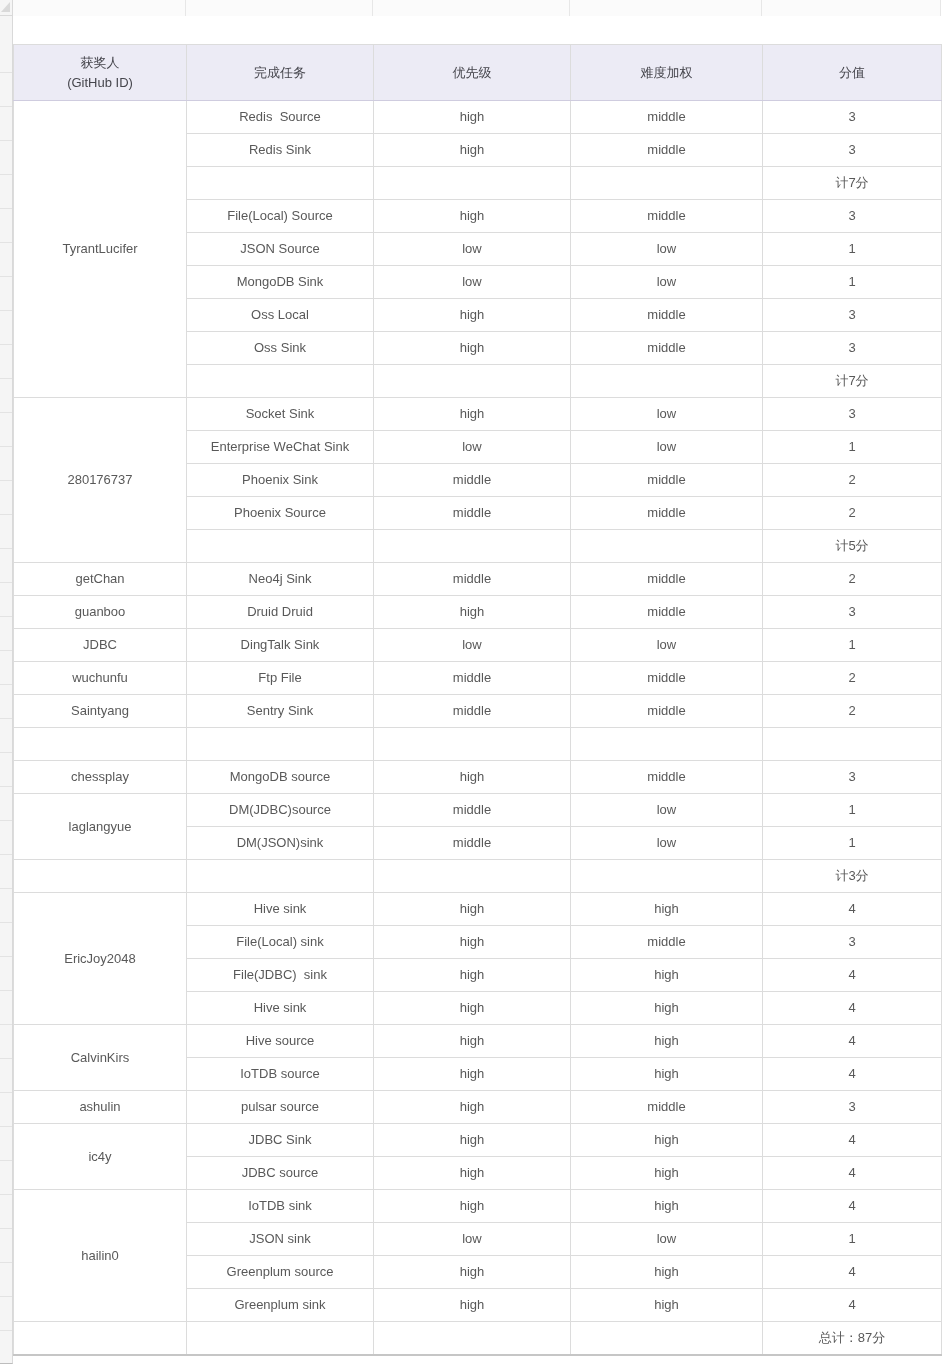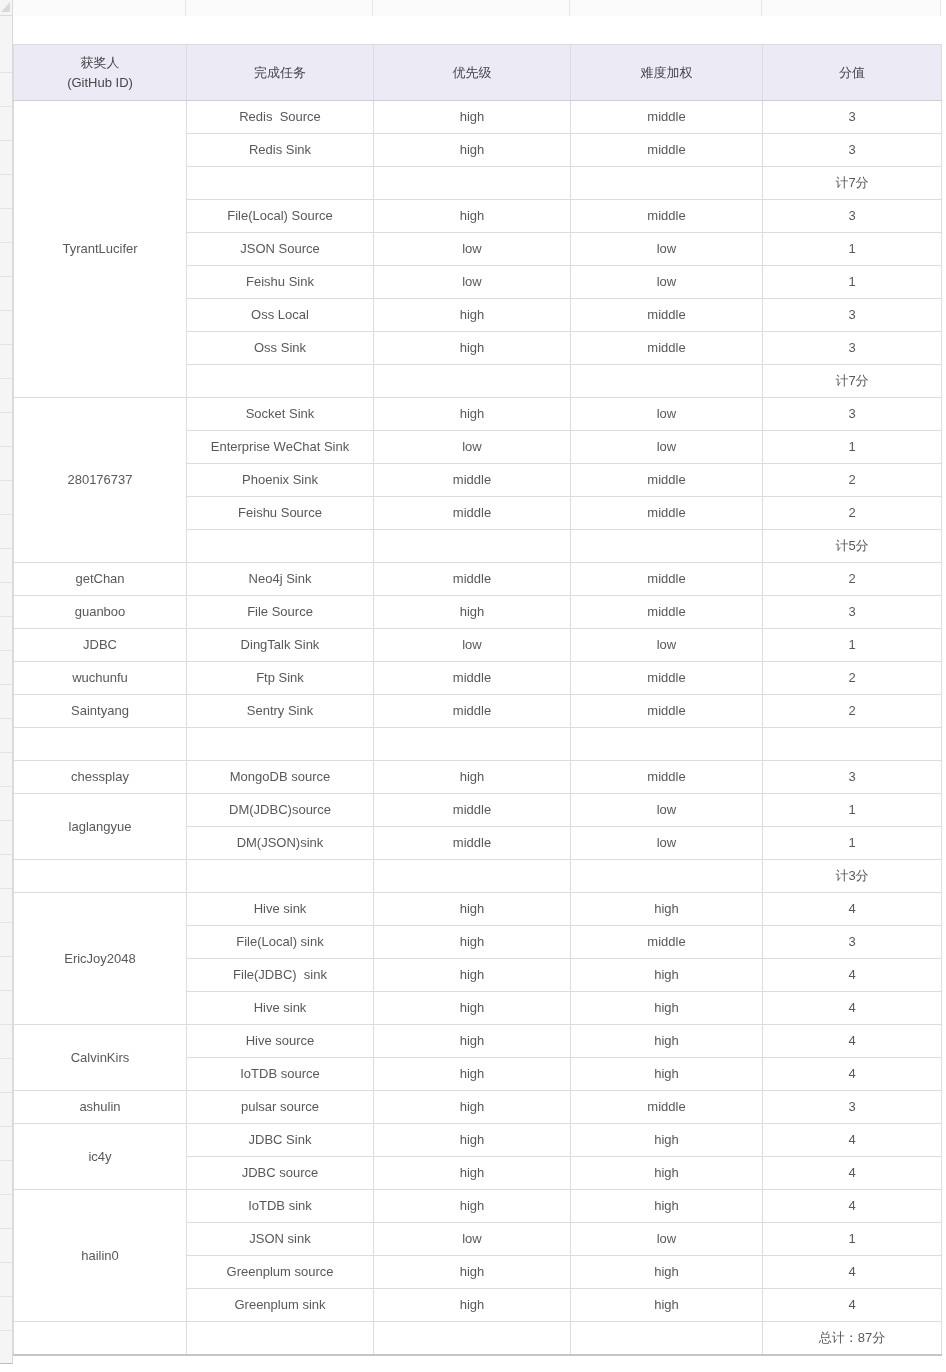--- a/index.html
+++ b/index.html
@@ -143,21 +143,21 @@
         <td>middle</td>
         <td>3</td>
       </tr>
       <tr>
         <td>JSON Source</td>
         <td>low</td>
         <td>low</td>
         <td>1</td>
       </tr>
       <tr>
-        <td>Feishu Sink</td>
+        <td>MongoDB Sink</td>
         <td>low</td>
         <td>low</td>
         <td>1</td>
       </tr>
       <tr>
         <td>Oss Local</td>
         <td>high</td>
         <td>middle</td>
         <td>3</td>
       </tr>
@@ -186,55 +186,55 @@
         <td>low</td>
         <td>1</td>
       </tr>
       <tr>
         <td>Phoenix Sink</td>
         <td>middle</td>
         <td>middle</td>
         <td>2</td>
       </tr>
       <tr>
-        <td>Feishu Source</td>
+        <td>Phoenix Source</td>
         <td>middle</td>
         <td>middle</td>
         <td>2</td>
       </tr>
       <tr>
         <td></td>
         <td></td>
         <td></td>
         <td>计5分</td>
       </tr>
       <tr>
         <td rowspan="1">getChan</td>
         <td>Neo4j Sink</td>
         <td>middle</td>
         <td>middle</td>
         <td>2</td>
       </tr>
       <tr>
         <td rowspan="1">guanboo</td>
-        <td>File Source</td>
+        <td>Druid Druid</td>
         <td>high</td>
         <td>middle</td>
         <td>3</td>
       </tr>
       <tr>
         <td rowspan="1">JDBC</td>
         <td>DingTalk Sink</td>
         <td>low</td>
         <td>low</td>
         <td>1</td>
       </tr>
       <tr>
         <td rowspan="1">wuchunfu</td>
-        <td>Ftp Sink</td>
+        <td>Ftp File</td>
         <td>middle</td>
         <td>middle</td>
         <td>2</td>
       </tr>
       <tr>
         <td rowspan="1">Saintyang</td>
         <td>Sentry Sink</td>
         <td>middle</td>
         <td>middle</td>
         <td>2</td>

